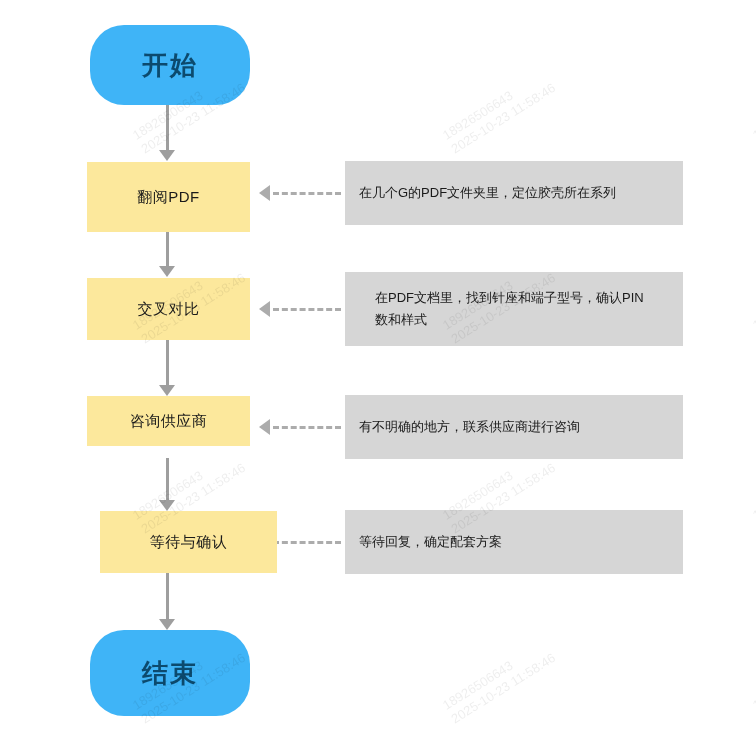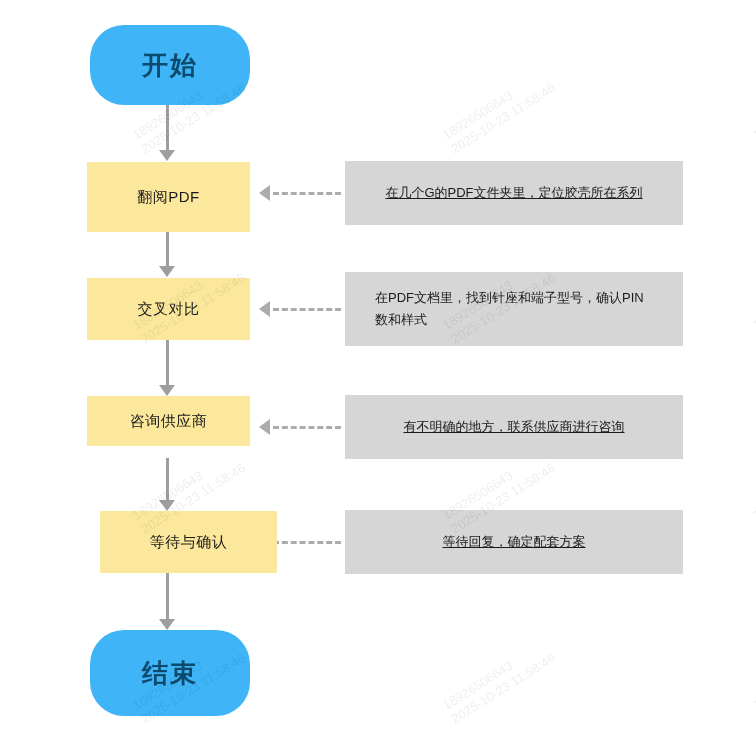--- a/index.html
+++ b/index.html
@@ -71,21 +71,21 @@
     position: absolute;
     background: #d6d6d6;
     display: flex;
     align-items: center;
     color: #1a1a1a;
     font-size: 13px;
     line-height: 22px;
     z-index: 3;
     box-sizing: border-box;
   }
-  .note.center { justify-content: center; padding: 0 14px; text-align: center; text-decoration: underline; }
+  .note.center { justify-content: flex-start; padding: 0 14px; text-align: center; }
   .note.left   { justify-content: flex-start; padding: 0 30px; text-align: left; }
 
   
   .v-conn {
     position: absolute;
     width: 3px;
     background: #9e9e9e;
     z-index: 2;
   }
   .v-arrow {

